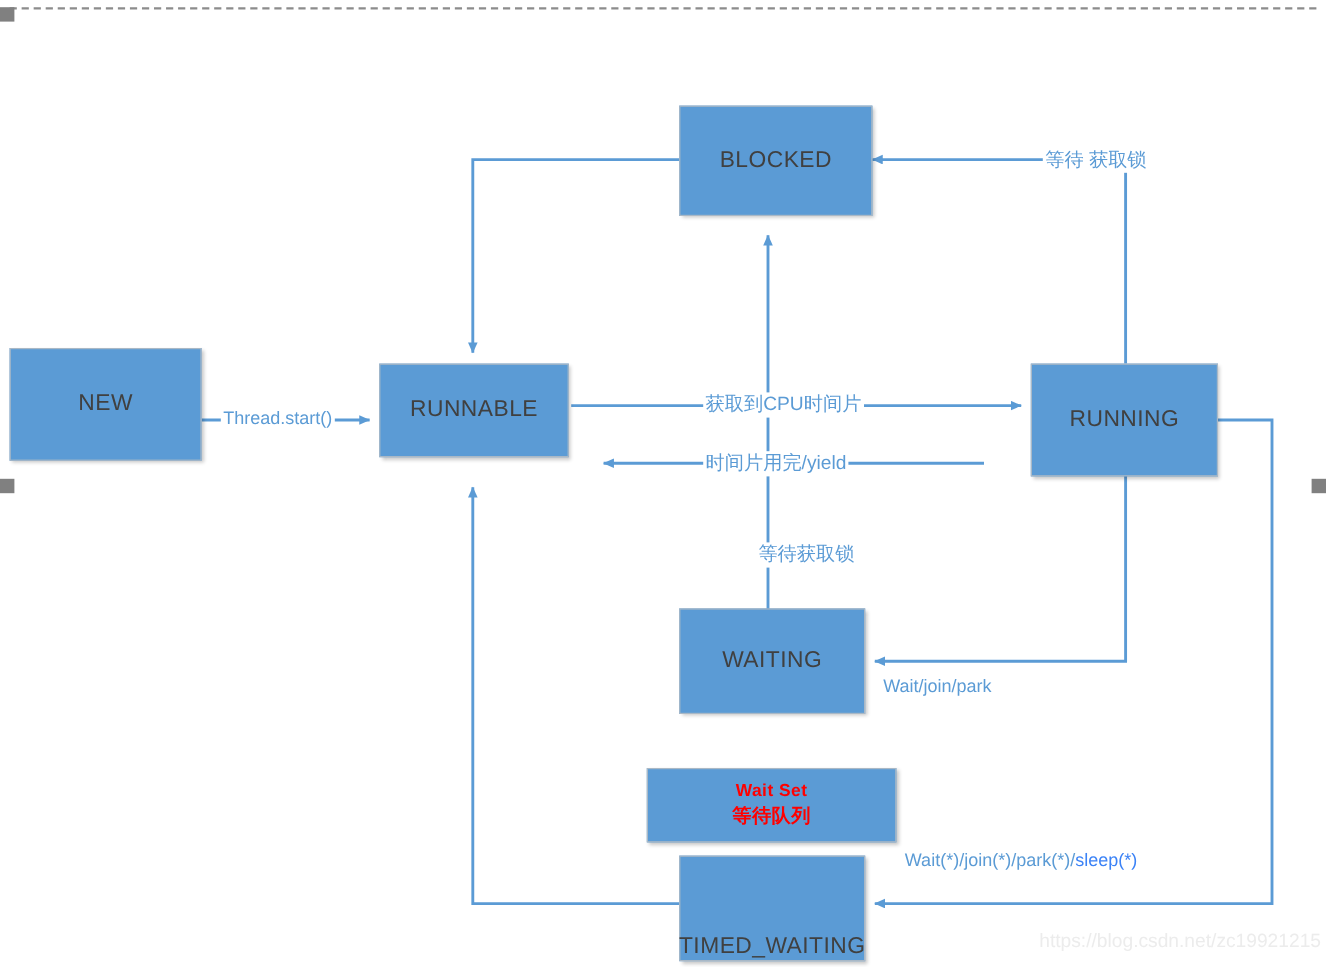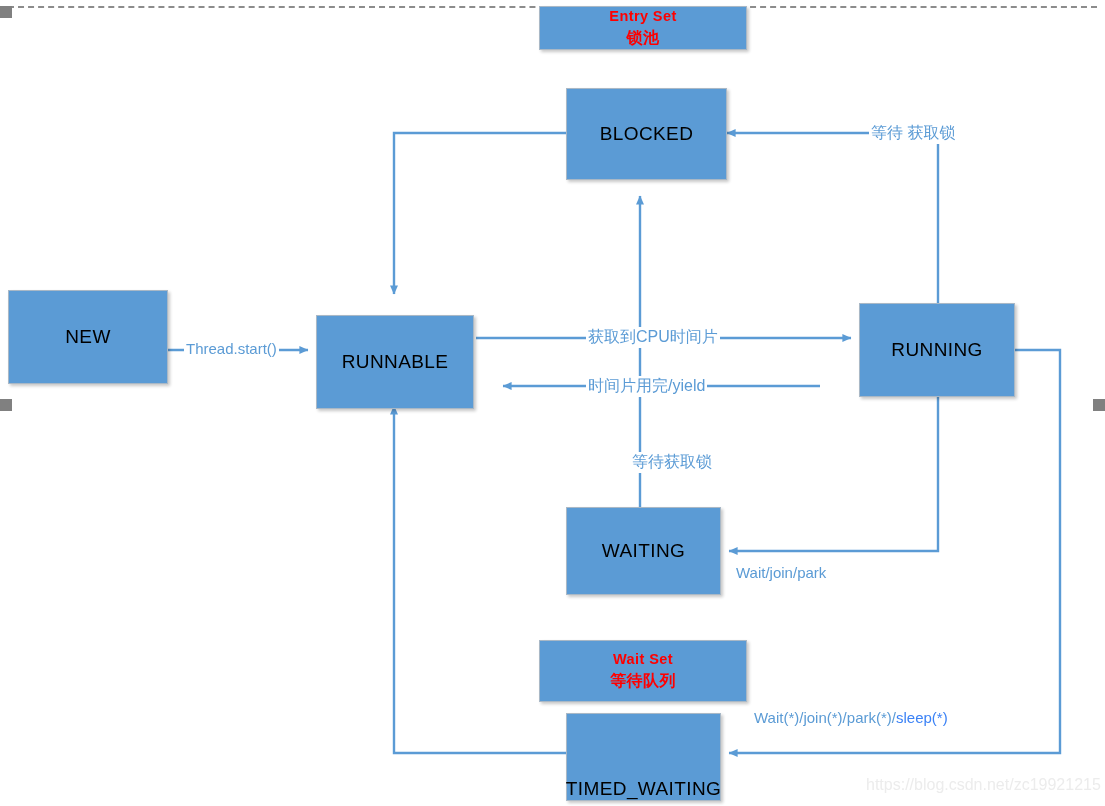--- a/index.html
+++ b/index.html
@@ -36,21 +36,21 @@
   
   .node {
     position: absolute;
     background: #5b9bd5;
     border: 1px solid #a9b8c6;
     box-sizing: border-box;
     box-shadow: 2px 2px 3px rgba(0,0,0,0.22);
     display: flex;
     align-items: center;
     justify-content: center;
-    color: #000000;
+    color: #404040;
     font-size: 19px;
     letter-spacing: 0.4px;
     text-align: center;
     user-select: none;
   }
   .node.small {
     font-size: 14.5px;
     font-weight: bold;
     color: #ff0000;
     line-height: 1.35;
@@ -120,34 +120,30 @@
       <path d="M640,509 L640,196" marker-end="url(#ah)"></path>
 
       <path d="M938,396 L938,551 L729,551" marker-end="url(#ah)"></path>
 
       <path d="M1014,350 L1060,350 L1060,753 L729,753" marker-end="url(#ah)"></path>
 
       <path d="M566,753 L394,753 L394,406" marker-end="url(#ah)"></path>
     </g>
   </svg>
 
-  <div class="node small" style="left:539px; top:6px; width:208px; height:44px;">
-    <span class="l1">Entry Set</span>
-    <span class="l2">锁池</span>
-  </div>
 
   <div class="node" style="left:566px; top:88px; width:161px; height:92px;">
     <span>BLOCKED</span>
   </div>
 
   <div class="node" style="left:8px; top:290px; width:160px; height:94px;">
     <span>NEW</span>
   </div>
 
-  <div class="node" style="left:316px; top:315px; width:158px; height:94px;">
+  <div class="node" style="left:316px; top:303px; width:158px; height:78px;">
     <span>RUNNABLE</span>
   </div>
 
   <div class="node" style="left:859px; top:303px; width:156px; height:94px;">
     <span>RUNNING</span>
   </div>
 
   <div class="node" style="left:566px; top:507px; width:155px; height:88px;">
     <span>WAITING</span>
   </div>

